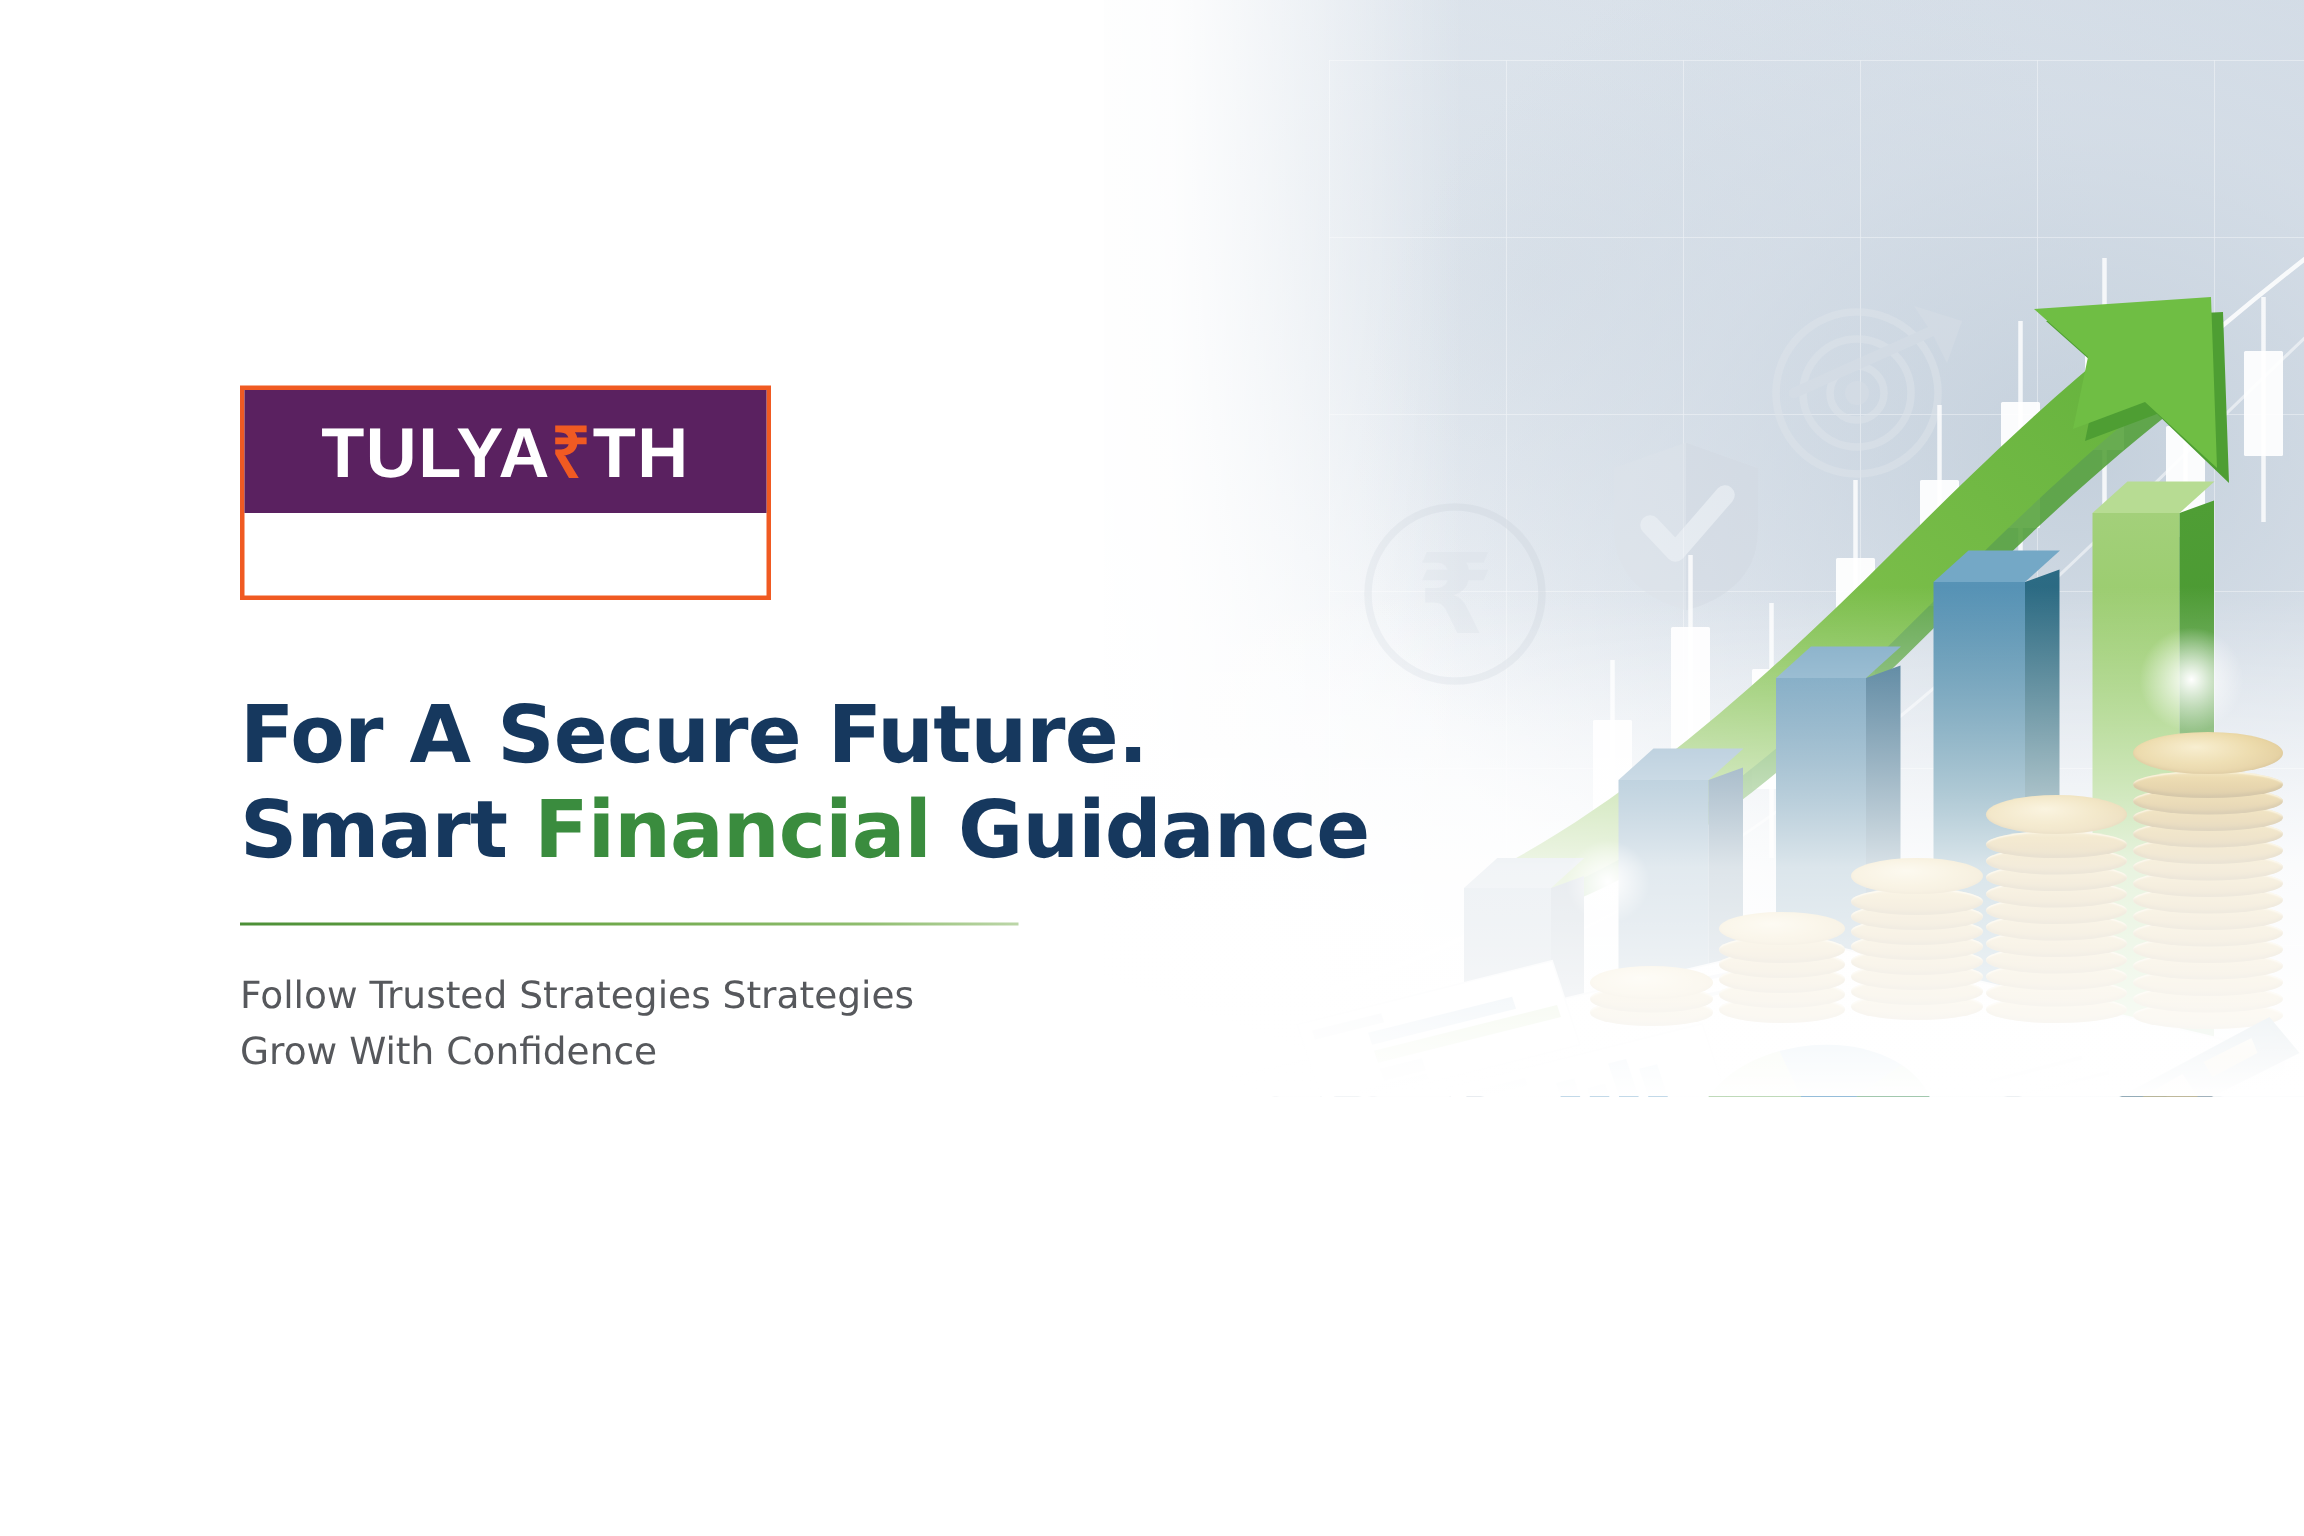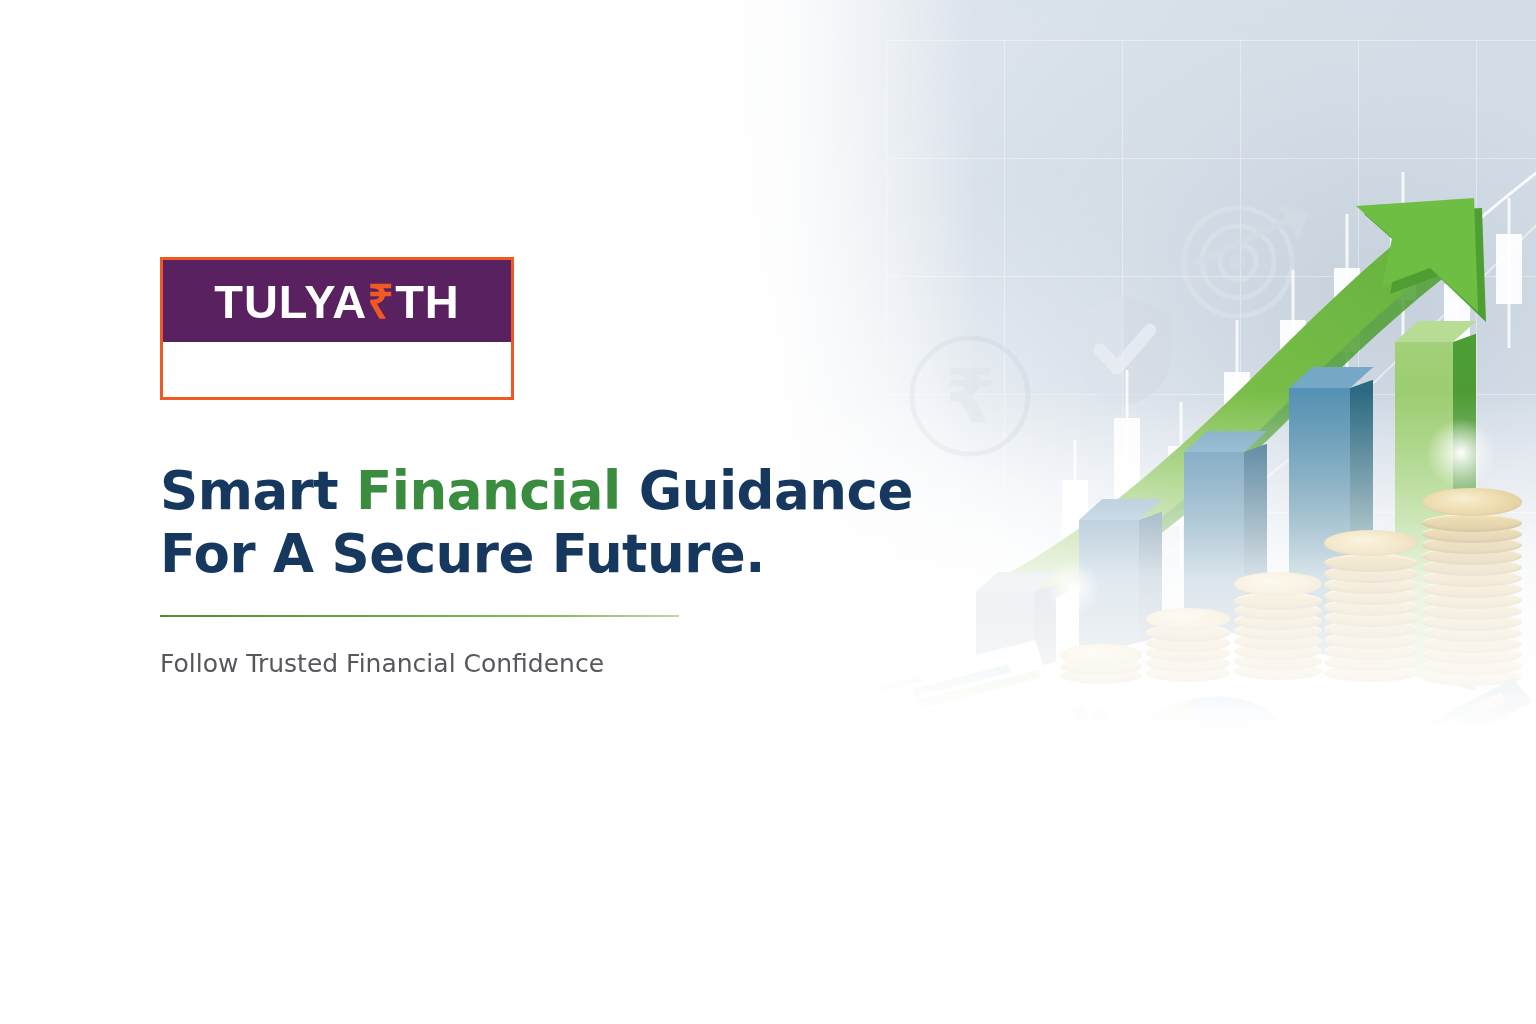--- a/index.html
+++ b/index.html
@@ -453,25 +453,26 @@
 
   <div class="content">
 
     <div class="logo">
       <div class="logo-top">
         <div class="logo-word"><span>TULYA</span><span class="rupee">₹</span><span>TH</span></div>
       </div>
     </div>
 
     <div class="headline">
+      <div>For A Secure Future.</div>
       <div><span>Smart </span><span class="hl-green">Financial</span><span> Guidance</span></div>
-      <div>For A Secure Future.</div>
     </div>
 
     <div class="divider"></div>
 
     <div class="subtext">
-      <div>Follow Trusted Financial Confidence</div>
+      <div>Follow Trusted Strategies Strategies</div>
+      <div>Grow With Confidence</div>
     </div>
 
   </div>
 
 </div>
 
 </body></html>

